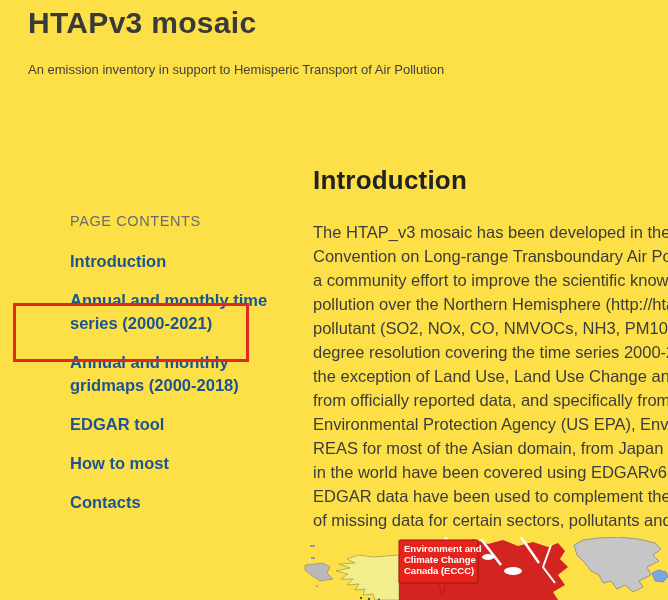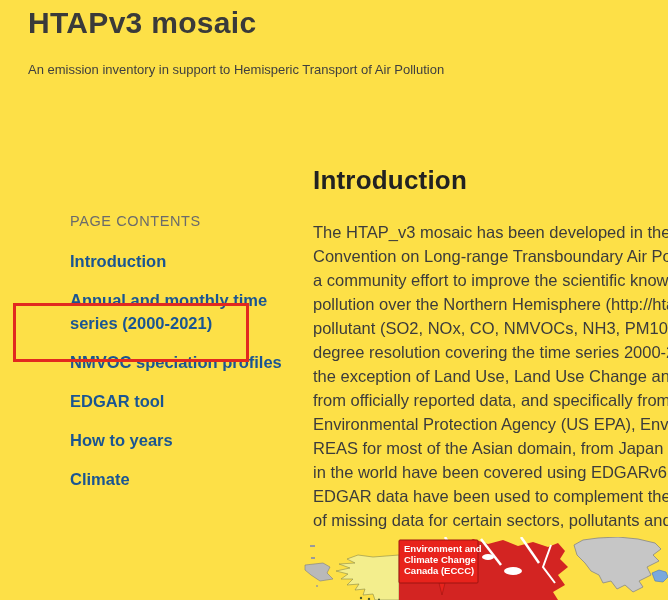--- a/index.html
+++ b/index.html
@@ -96,24 +96,24 @@
 
 <div class="page">
 
   <h1 class="page-title">HTAPv3 mosaic</h1>
   <div class="page-subtitle">An emission inventory in support to Hemisperic Transport of Air Pollution</div>
 
   <nav class="toc">
     <div class="toc-heading">PAGE CONTENTS</div>
     <a class="toc-item">Introduction</a>
     <a class="toc-item">Annual and monthly time series (2000-2021)</a>
-    <a class="toc-item">NMVOC speciation profiles</a>
+    <a class="toc-item">Annual and monthly gridmaps (2000-2018)</a>
     <a class="toc-item">EDGAR tool</a>
-    <a class="toc-item">How to years</a>
-    <a class="toc-item">Climate</a>
+    <a class="toc-item">How to most</a>
+    <a class="toc-item">Contacts</a>
   </nav>
 
   <div class="annotation-box"></div>
 
   <div class="main">
     <h2 class="main-heading">Introduction</h2>
     <div>
       <div class="para-line">The HTAP_v3 mosaic has been developed in the context of the</div>
       <div class="para-line">Convention on Long-range Transboundary Air Pollution (Air</div>
       <div class="para-line">a community effort to improve the scientific knowledge of the</div>

